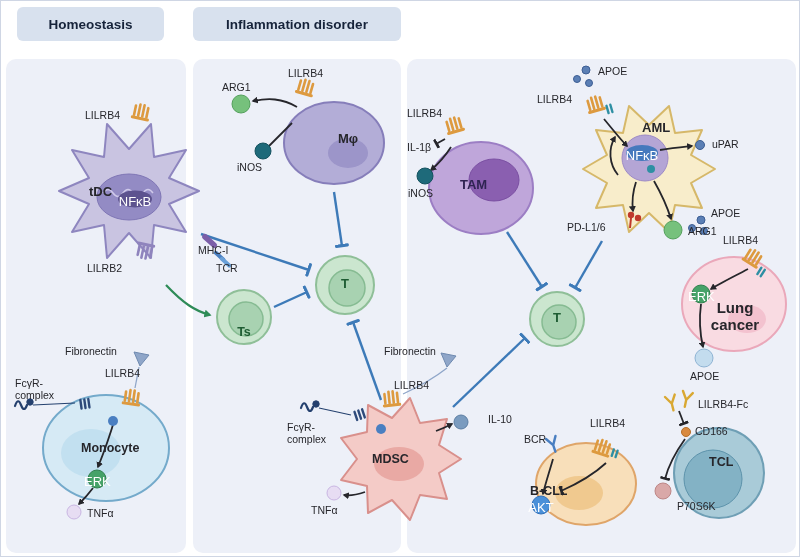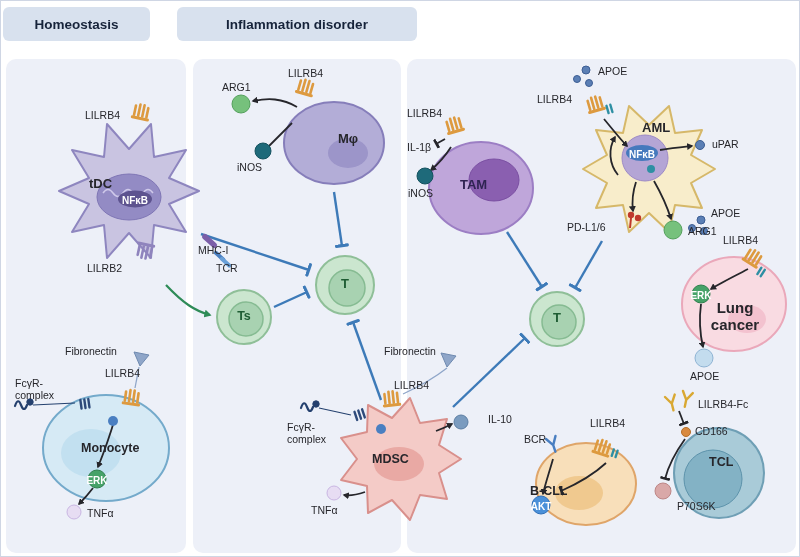--- a/index.html
+++ b/index.html
@@ -6,33 +6,33 @@
   body{background:#fff;font-family:"Liberation Sans",sans-serif}
   .stage{position:relative;width:800px;height:557px;background:#fff;overflow:hidden;border:1px solid #cfd6e4}
   .chip{position:absolute;top:6px;height:34px;background:#d8e1ee;border-radius:6px;display:flex;align-items:center;justify-content:center;font-weight:bold;font-size:13.5px;color:#16233a;z-index:1}
   .panel{position:absolute;top:58px;height:494px;background:#edf0f8;border-radius:10px;z-index:0}
   svg.layer{position:absolute;left:0;top:0;z-index:2}
   .lbl{position:absolute;font-size:10.5px;color:#26262b;white-space:nowrap;line-height:1.15;z-index:3}
   .lbl.b{font-weight:bold;font-size:12.5px}
   .lbl.big{font-size:13px}
   .lbl.wrap{white-space:normal}
   .lbl.ctr{text-align:center}
-  .lbl.white{color:#fff;font-size:10px;font-weight:bold}
+  .lbl.white{color:#fff;font-size:13px;font-weight:normal}
   .lbl.green{color:#1e5c33}
   .lbl.purple{color:#2f2352}
 </style>
 </head>
 <body>
 
 <div class="stage">
 
-  <div class="chip" style="left:2px;width:147px">
+  <div class="chip" style="left:16px;width:147px">
       <span>Homeostasis</span>
     </div>
-  <div class="chip" style="left:176px;width:240px">
+  <div class="chip" style="left:192px;width:208px">
       <span>Inflammation disorder</span>
     </div>
 
   <div class="panel" style="left:5px;width:180px"></div>
   <div class="panel" style="left:192px;width:208px"></div>
   <div class="panel" style="left:406px;width:389px"></div>
 
   <svg class="layer" width="800" height="557" viewBox="0 0 800 557">
     <defs>
       <marker id="arrK" viewBox="0 0 10 10" refX="7" refY="5" markerWidth="7" markerHeight="7" orient="auto" markerUnits="userSpaceOnUse">
@@ -245,26 +245,26 @@
     </g>
 
     <g>
       <path d="M630,217 L629,227" stroke="#c0392b" stroke-width="2" fill="none"></path>
       <circle cx="630" cy="214" r="3.2" fill="#c0392b"></circle>
         <circle cx="637" cy="217" r="3.2" fill="#c0392b"></circle>
     </g>
   </svg>
 
   <div class="lbl" style="left:84px;top:108px">LILRB4</div>
-  <div class="lbl b big" style="left:88px;top:176px">tDC</div>
+  <div class="lbl b big" style="left:88px;top:184px">tDC</div>
   <div class="lbl white ctr" style="left:114px;top:194px;width:40px">NFκB</div>
   <div class="lbl" style="left:86px;top:261px">LILRB2</div>
   <div class="lbl" style="left:197px;top:243px">MHC-I</div>
   <div class="lbl" style="left:215px;top:261px">TCR</div>
-  <div class="lbl b green ctr" style="left:229px;top:308px;width:28px">Ts</div>
+  <div class="lbl b green ctr" style="left:229px;top:324px;width:28px">Ts</div>
   <div class="lbl" style="left:64px;top:344px">Fibronectin</div>
   <div class="lbl wrap" style="left:14px;top:376px;width:54px">FcγR-complex</div>
   <div class="lbl" style="left:104px;top:366px">LILRB4</div>
   <div class="lbl b" style="left:80px;top:440px">Monocyte</div>
   <div class="lbl white ctr" style="left:83px;top:474px;width:26px">ERK</div>
   <div class="lbl" style="left:86px;top:506px">TNFα</div>
 
   <div class="lbl" style="left:221px;top:80px">ARG1</div>
   <div class="lbl" style="left:287px;top:66px">LILRB4</div>
   <div class="lbl b big" style="left:337px;top:131px">Mφ</div>

